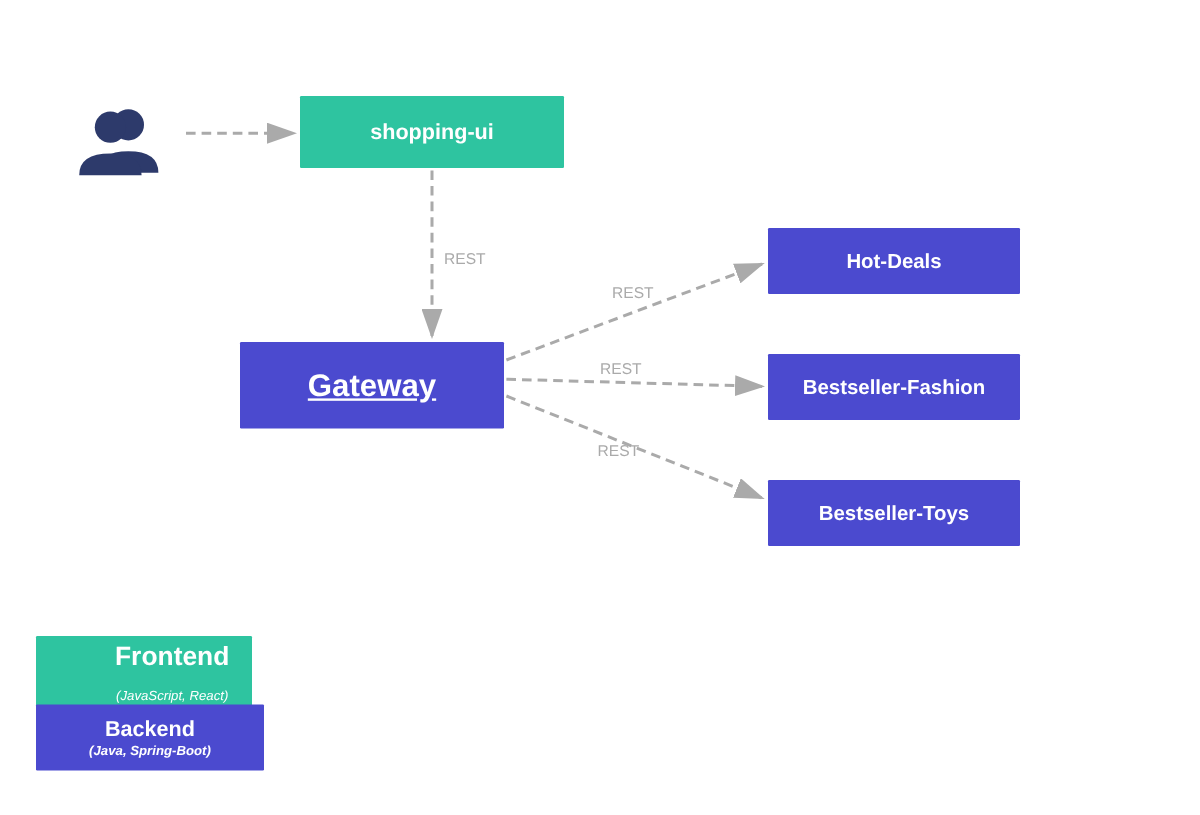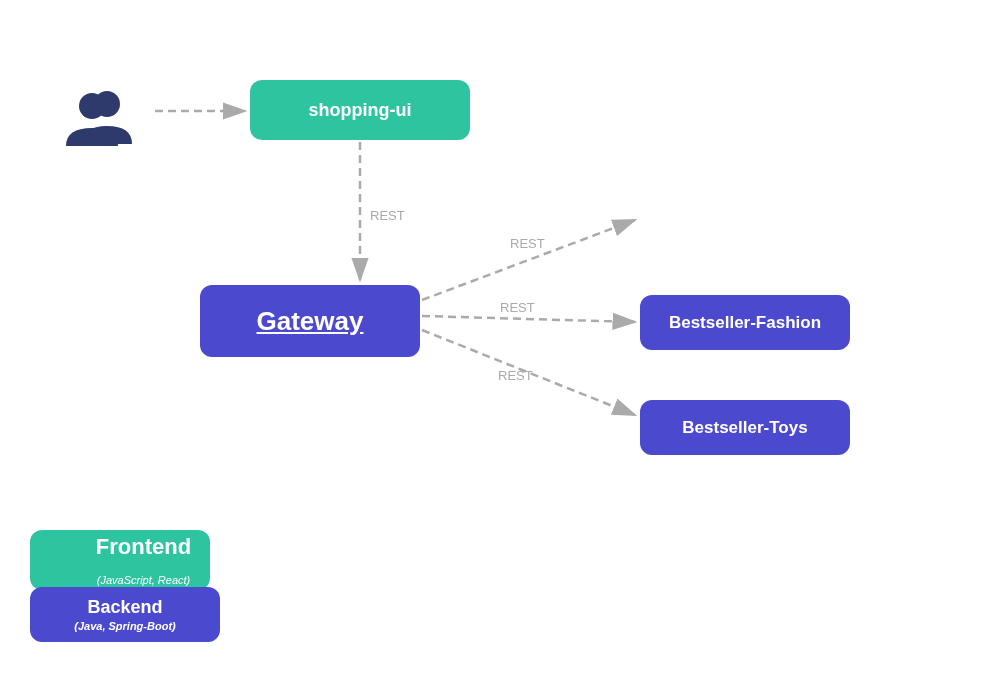--- a/index.html
+++ b/index.html
@@ -14,21 +14,21 @@
 
     .diagram-container {
       position: relative;
       width: 1000px;
       height: 679px;
     }
 
     
     .node {
       position: absolute;
-      border-radius: 12px;
+      border-radius: 1px;
       display: flex;
       flex-direction: column;
       align-items: center;
       justify-content: center;
       font-weight: bold;
       color: #ffffff;
     }
 
     .node-green {
       background-color: #2ec4a0;
@@ -150,20 +150,23 @@
   </div>
 
   <div id="shopping-ui" class="node node-green">
     <span>shopping-ui</span>
   </div>
 
   <div id="gateway" class="node node-purple">
     <span>Gateway</span>
   </div>
 
+  <div id="hot-deals" class="node node-purple">
+    <span>Hot-Deals</span>
+  </div>
 
   <div id="bestseller-fashion" class="node node-purple">
     <span>Bestseller-Fashion</span>
   </div>
 
   <div id="bestseller-toys" class="node node-purple">
     <span>Bestseller-Toys</span>
   </div>
 
   <div id="legend-frontend" class="node node-green">

